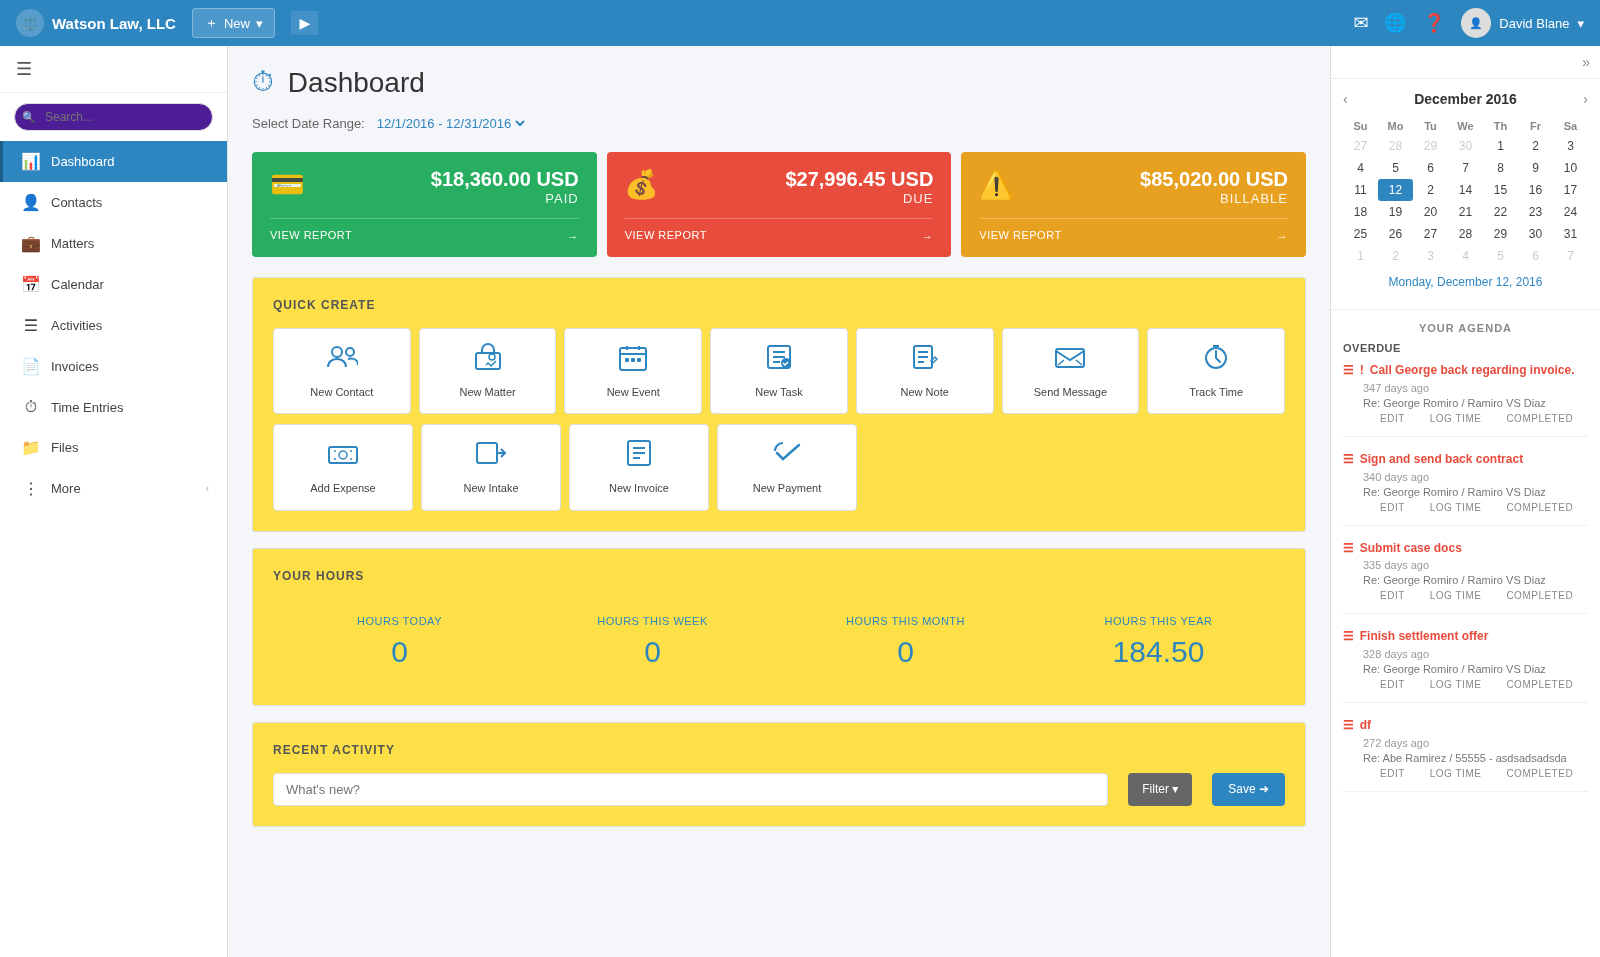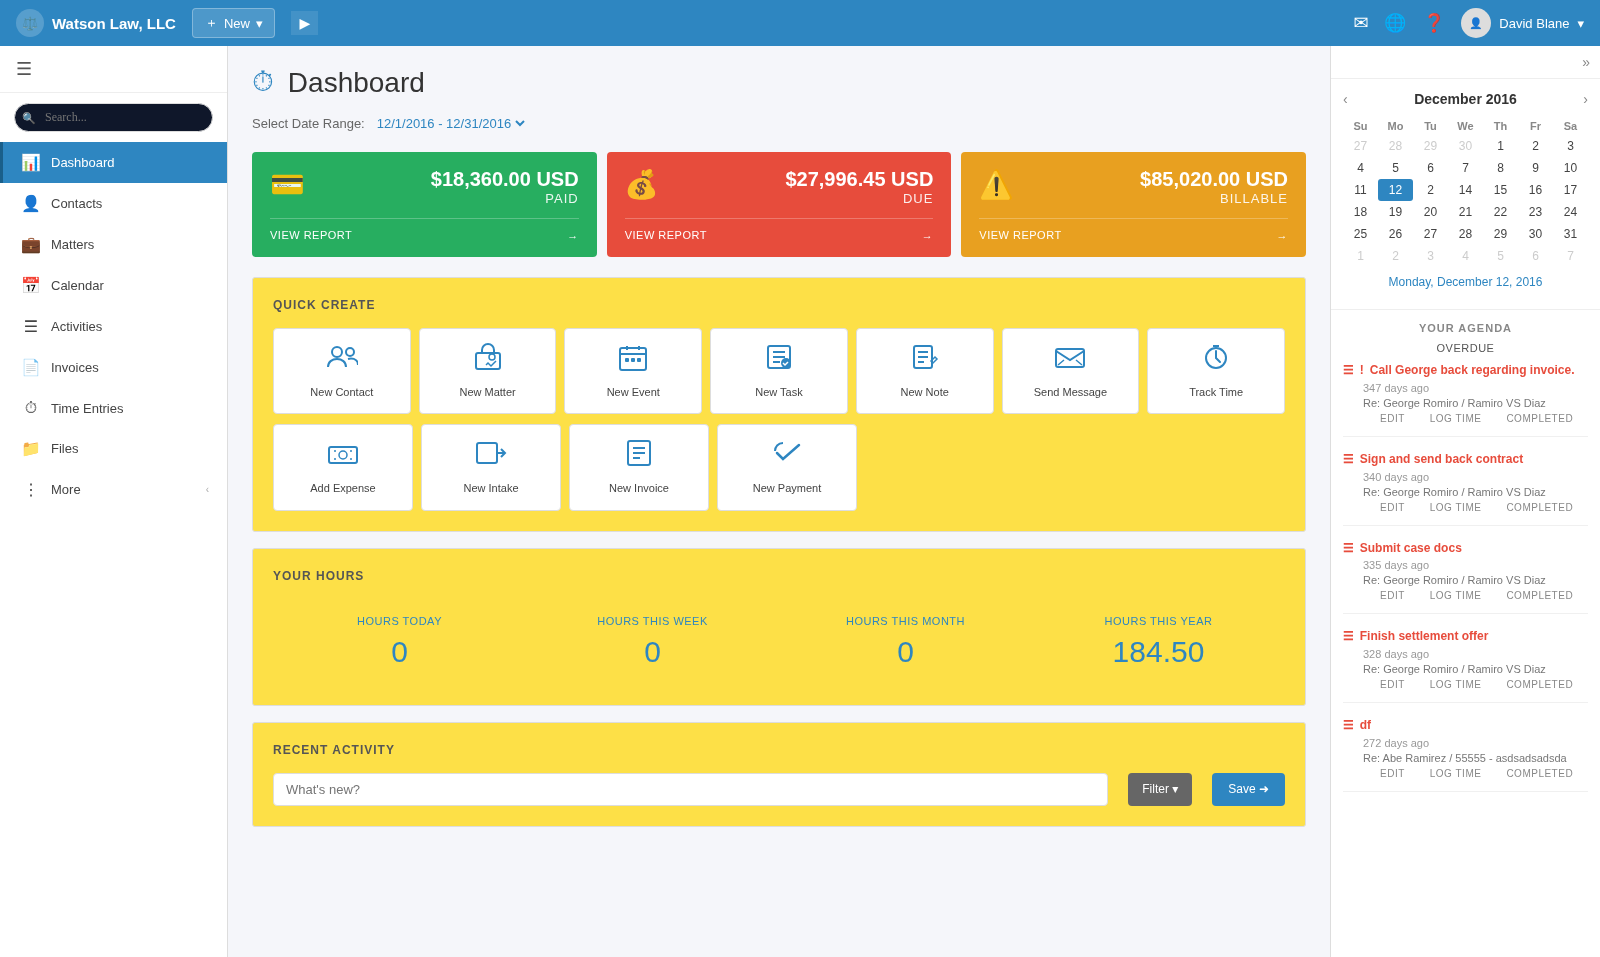--- a/index.html
+++ b/index.html
@@ -18,21 +18,21 @@
     .avatar { width: 30px; height: 30px; border-radius: 50%; background: #ccc; overflow: hidden; display: flex; align-items: center; justify-content: center; font-size: 11px; color: #555; background: #ddd; }
 
     
     .app-body { display: flex; flex: 1; overflow: hidden; }
 
     
     .sidebar { width: 228px; background: white; border-right: 1px solid #ddd; display: flex; flex-direction: column; flex-shrink: 0; overflow-y: auto; }
     .sidebar-hamburger { padding: 12px 16px; border-bottom: 1px solid #eee; }
     .hamburger-icon { font-size: 18px; color: #555; cursor: pointer; }
     .search-box { padding: 10px 14px; }
-    .search-input { width: 100%; border: 1px solid #ddd; border-radius: 20px; padding: 6px 12px 6px 30px; font-size: 12px; color: #888; background: #0f172a; outline: none; font-family: Liberation Serif, serif; }
+    .search-input { width: 100%; border: 1px solid #ddd; border-radius: 20px; padding: 6px 12px 6px 30px; font-size: 12px; color: #888; background: #4c1d95; outline: none; }
     .search-wrap { position: relative; }
     .search-wrap::before { content: '🔍'; position: absolute; left: 8px; top: 50%; transform: translateY(-50%); font-size: 11px; color: #aaa; }
     .sidebar-nav { flex: 1; }
     .nav-item { display: flex; align-items: center; gap: 10px; padding: 11px 18px; cursor: pointer; color: #444; font-size: 13px; border-left: 3px solid transparent; }
     .nav-item.active { background: #2e86c1; color: white; border-left-color: #1a5f8a; }
     .nav-item .icon { font-size: 16px; width: 20px; text-align: center; }
     .nav-item .arrow { margin-left: auto; font-size: 10px; color: #aaa; }
 
     
     .main-content { flex: 1; overflow-y: auto; padding: 20px 24px; background: #f5f6fa; }
@@ -90,21 +90,21 @@
     .cal-grid { width: 100%; border-collapse: collapse; }
     .cal-grid th { font-size: 11px; color: #888; text-align: center; padding: 3px; width: 14.28%; }
     .cal-grid td { font-size: 12px; text-align: center; padding: 4px 2px; cursor: pointer; color: #444; }
     .cal-grid td.other-month { color: #ccc; }
     .cal-grid td.today { background: #2e86c1; color: white; border-radius: 3px; }
     .cal-today-link { text-align: center; padding: 8px; font-size: 12px; color: #2e86c1; cursor: pointer; }
 
     
     .agenda-section { padding: 12px; }
     .agenda-title { font-size: 11px; color: #888; letter-spacing: 1px; text-align: center; margin-bottom: 8px; font-weight: bold; }
-    .overdue-label { font-size: 11px; color: #555; font-weight: normal; margin-bottom: 8px; letter-spacing: 0.5px; text-align: center; }
+    .overdue-label { font-size: 11px; color: #555; font-weight: bold; margin-bottom: 8px; letter-spacing: 0.5px; }
     .agenda-item { margin-bottom: 14px; padding-bottom: 12px; border-bottom: 1px solid #f0f0f0; }
     .agenda-item-title { color: #e74c3c; font-size: 12px; cursor: pointer; display: flex; align-items: flex-start; gap: 6px; font-weight: 600; line-height: 1.4; }
     .agenda-meta { font-size: 11px; color: #999; margin: 3px 0; margin-left: 20px; }
     .agenda-re { font-size: 11px; color: #777; margin-left: 20px; }
     .agenda-actions { display: flex; gap: 8px; margin-top: 4px; margin-left: 20px; }
     .agenda-action { font-size: 10px; color: #888; cursor: pointer; text-transform: uppercase; letter-spacing: 0.5px; padding-left: 17px; }
   </style>
 </head>
 <body>
 

